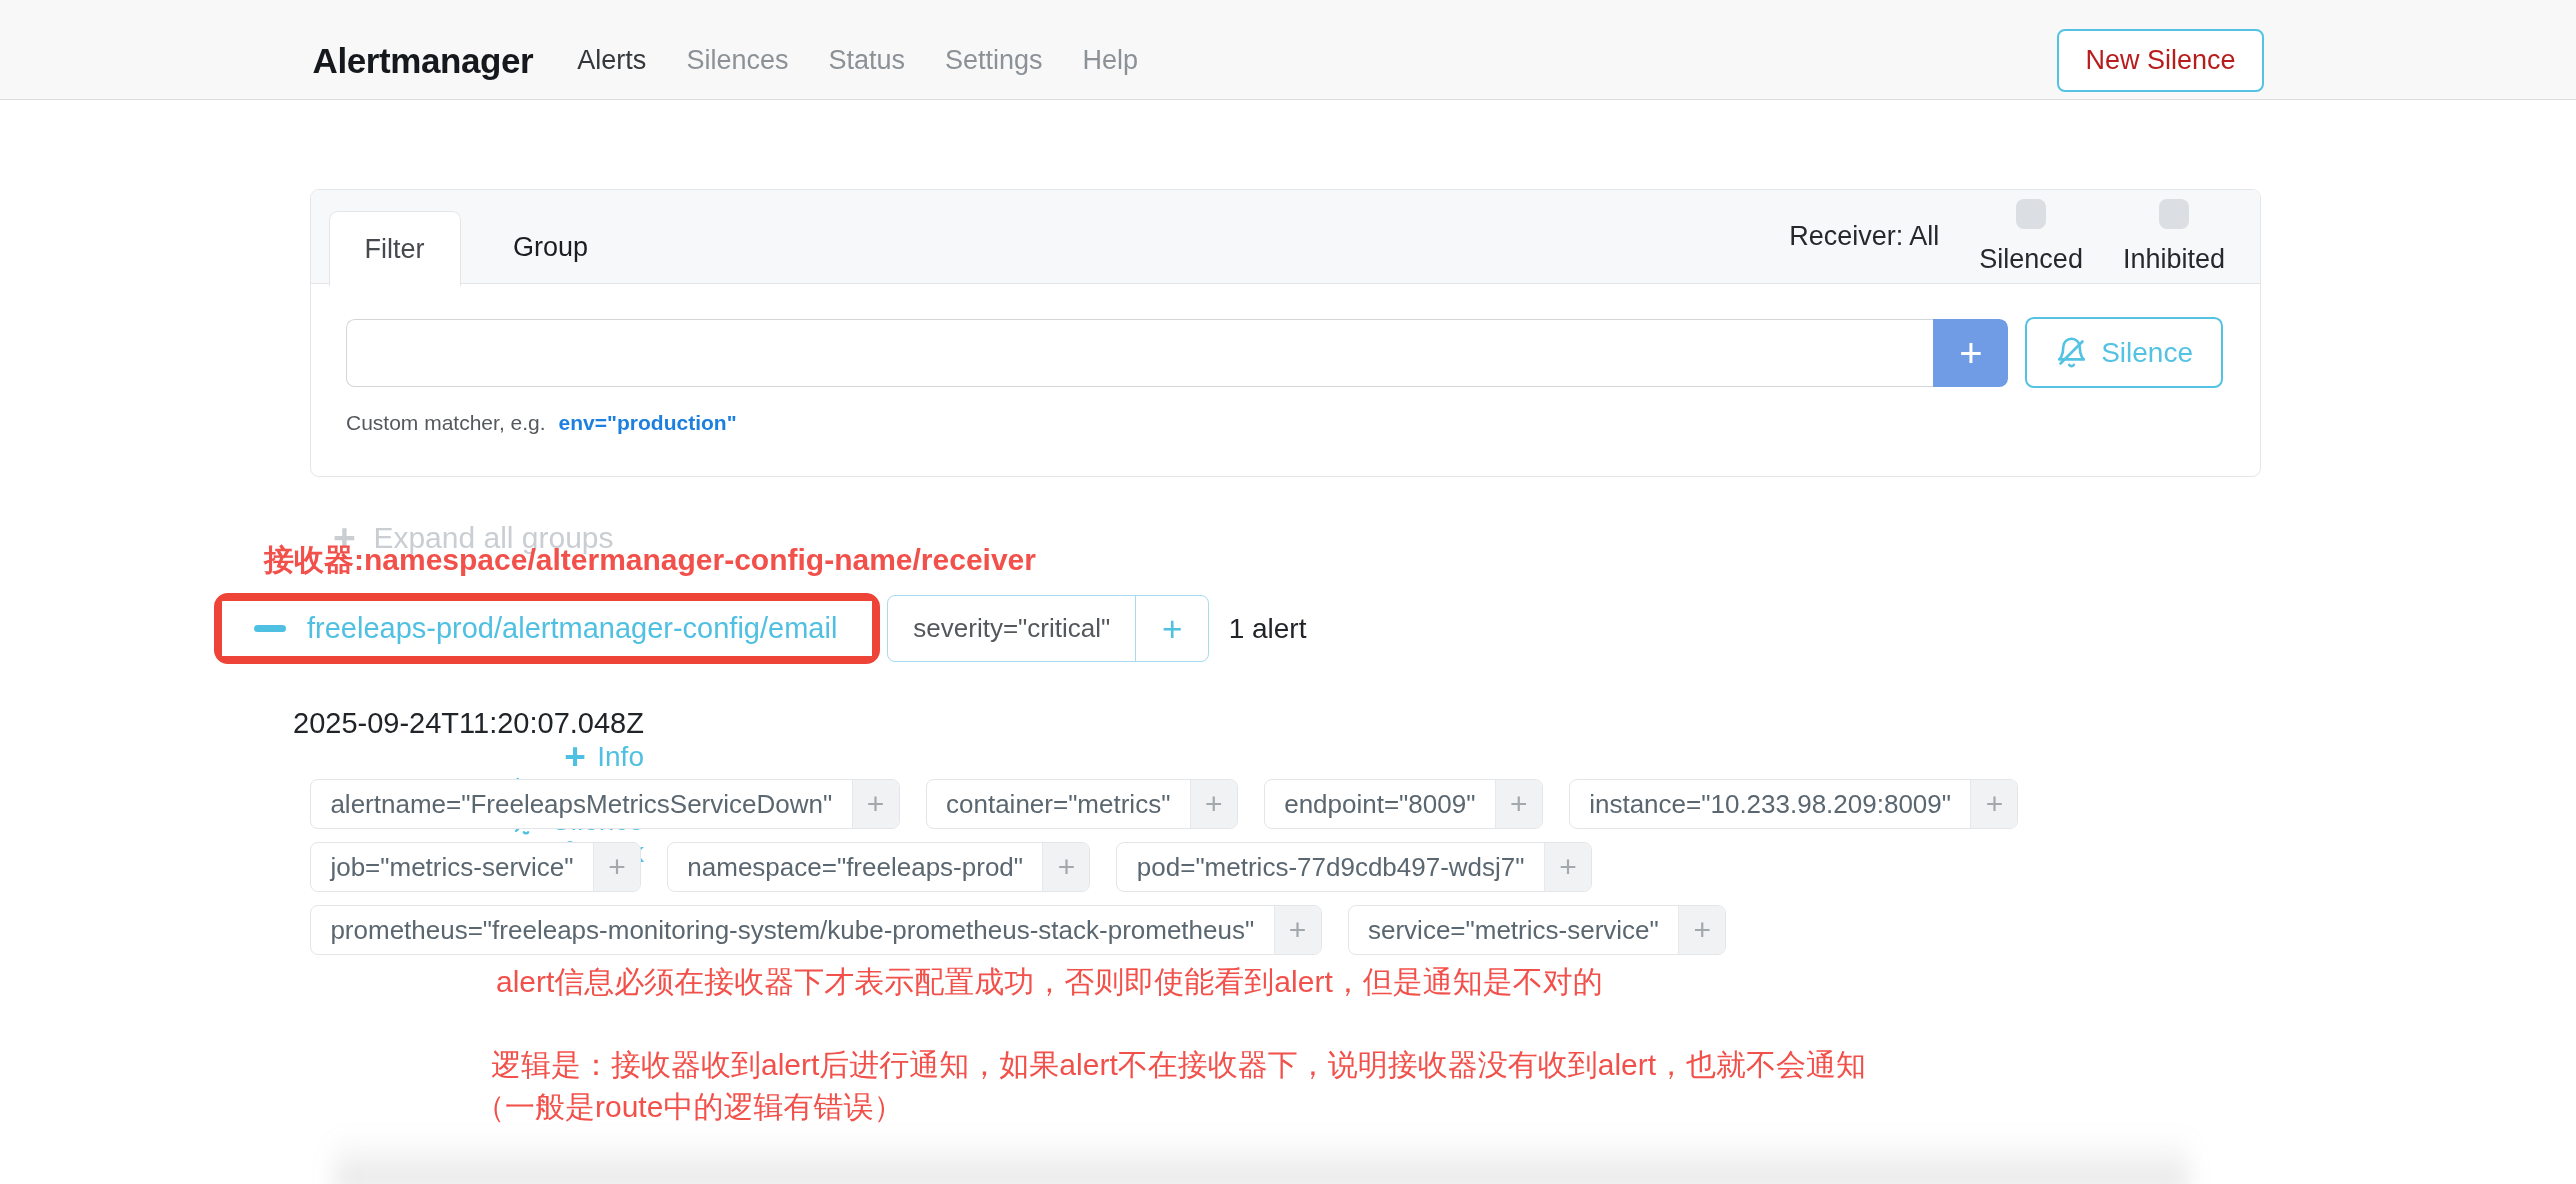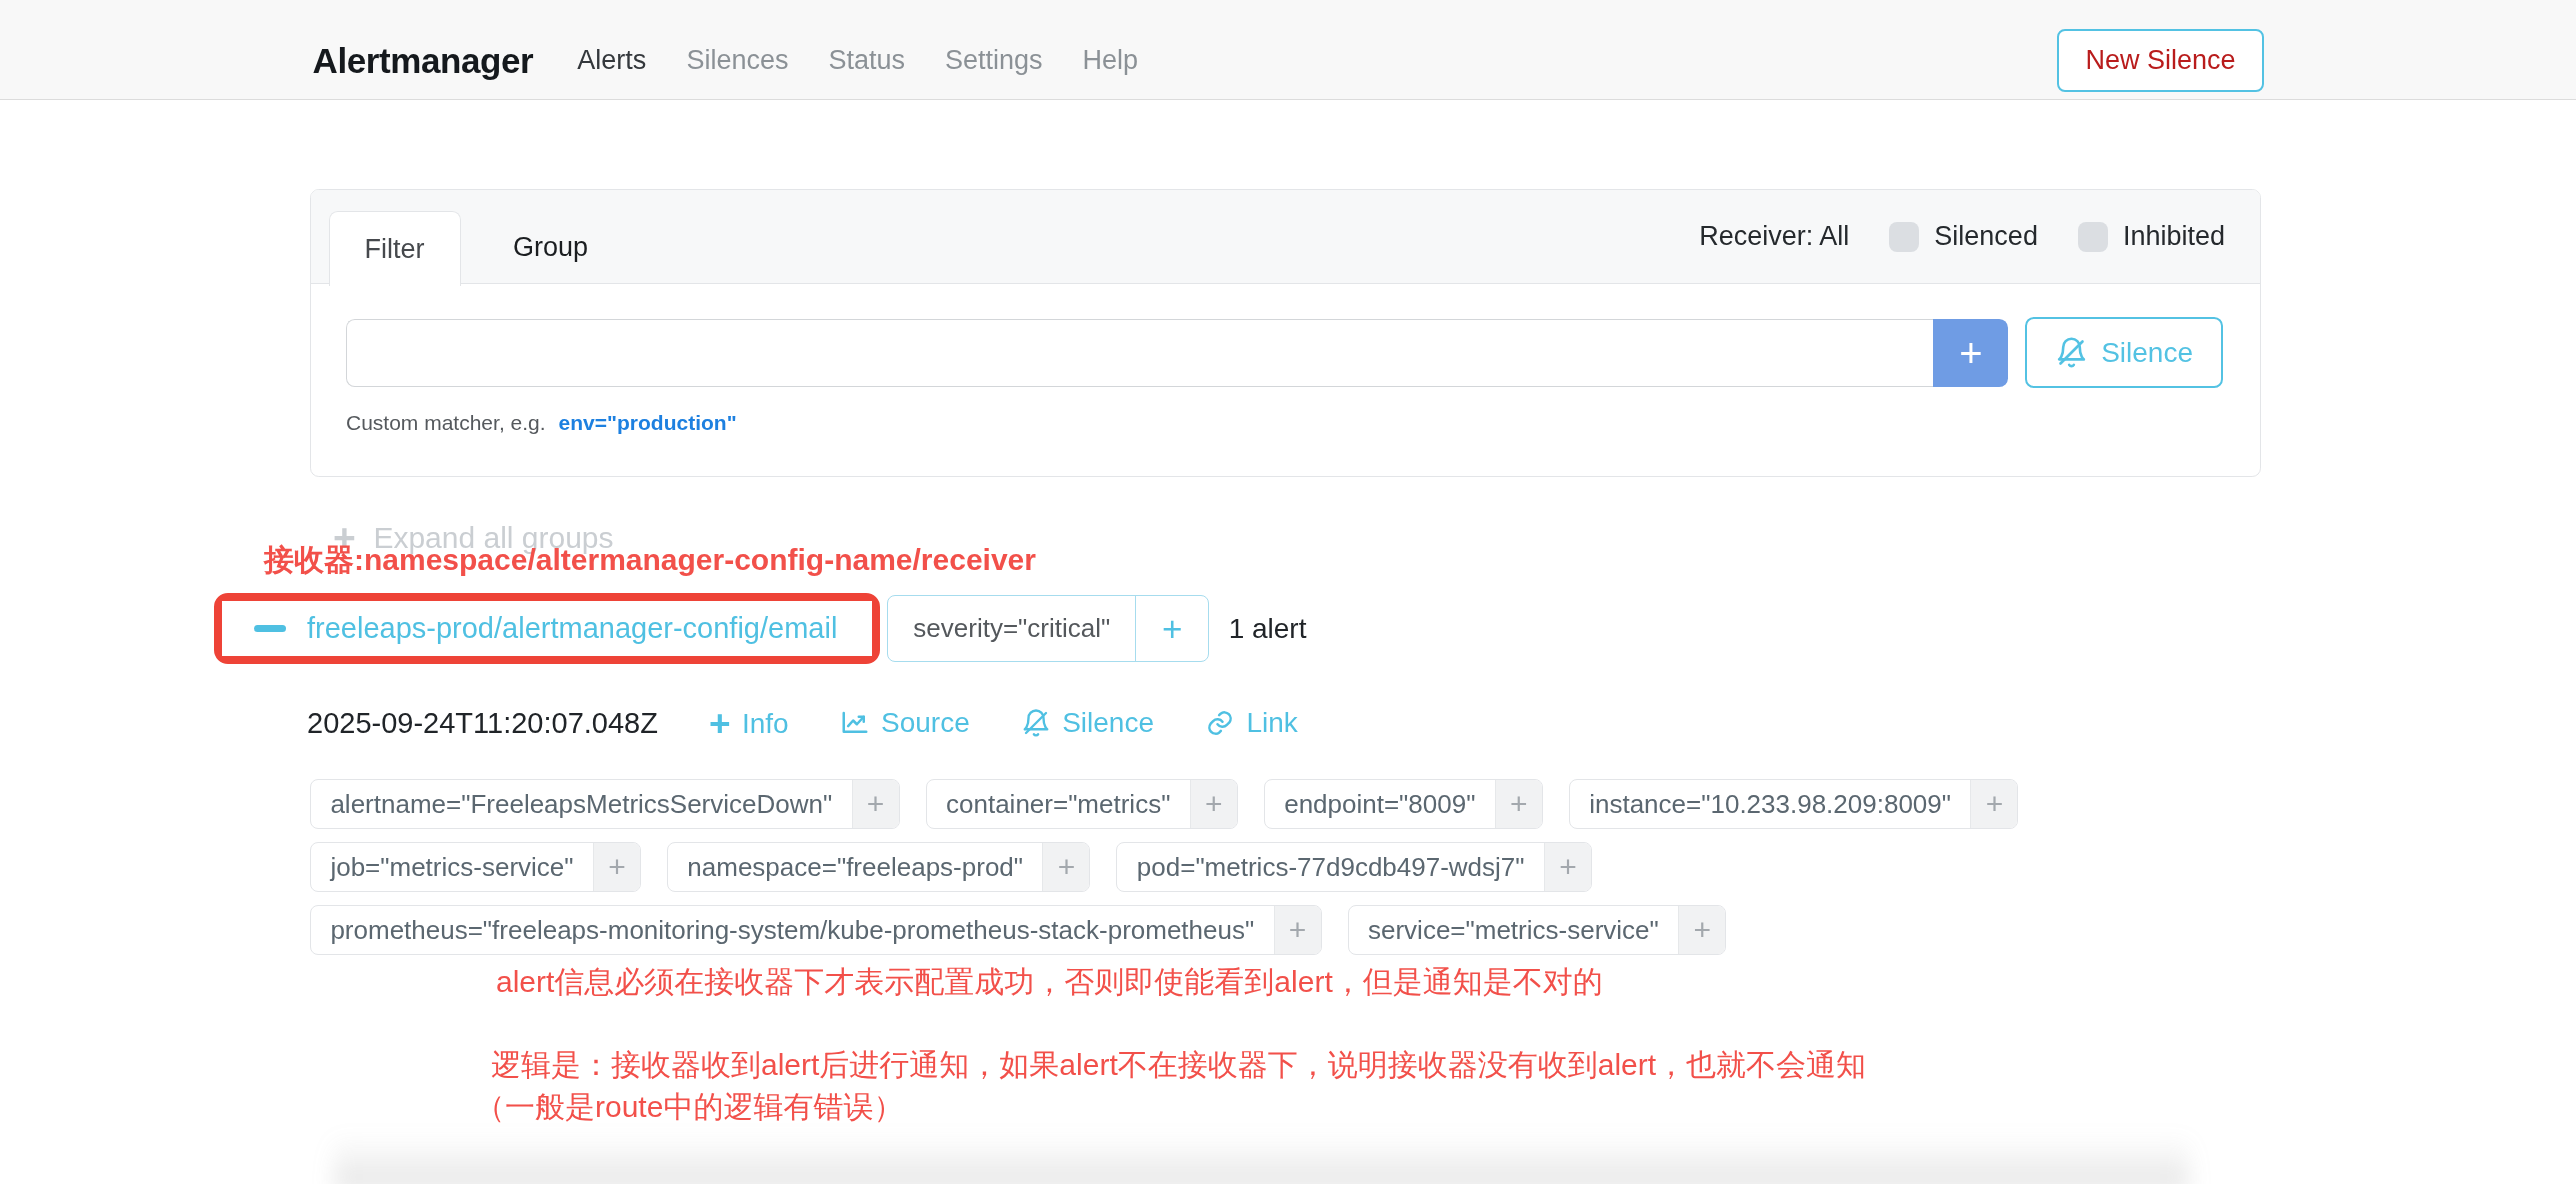--- a/index.html
+++ b/index.html
@@ -24,21 +24,21 @@
   .card-header{position:relative;height:94px;background:#f7f8f9;border-bottom:1.8px solid #e3e5e8;
         border-radius:7px 7px 0 0;display:flex;align-items:center;box-sizing:border-box;}
   .tab-filter{position:absolute;left:17.6px;top:21px;height:75px;background:#fff;
         border:1.8px solid #e3e5e8;border-bottom:none;border-radius:8.8px 8.8px 0 0;
         padding:0 35px;display:flex;align-items:center;font-size:27px;color:#46494d;
         z-index:2;box-sizing:border-box;cursor:pointer;}
   .tab-group{position:absolute;left:167px;top:21px;height:72px;display:flex;align-items:center;
         padding:0 35px;font-size:27px;color:#1b1e21;cursor:pointer;}
   .hdr-right{margin-left:auto;display:flex;align-items:center;gap:40px;padding-right:35px;
         font-size:27px;color:#25292d;}
-  .chk-wrap{display:flex;align-items:center;gap:15px;cursor:pointer;}
+  .chk-wrap{display:flex;align-items:center;gap:15px;cursor:pointer;flex-direction:column;}
   .chk{width:30px;height:30px;border-radius:8px;background:#dbdee2;}
   .card-body{padding:35px 37px 0 35px;display:block;}
   .matcher-row{display:flex;align-items:flex-start;}
   .matcher-input{flex:1;height:68px;border:1.8px solid #d3d6d9;border-right:none;
         border-radius:8.8px 0 0 8.8px;font-size:26px;padding:0 21px;box-sizing:border-box;
         outline:none;color:#333;background:#fff;font-family:inherit;}
   .btn-add{width:75px;height:68px;background:#6f9ce4;border:none;border-radius:0 8.8px 8.8px 0;
         color:#fff;font-size:40px;line-height:1;display:flex;align-items:center;
         justify-content:center;cursor:pointer;font-weight:400;}
   .btn-silence{height:71px;margin-left:16.7px;margin-top:-1.8px;padding:0 28px;border:2.6px solid #53c2e3;
@@ -62,21 +62,21 @@
         font-family:inherit;}
   .minus-dash{width:32px;height:6.2px;border-radius:3.5px;background:#4fc0e2;}
   .sev-group{display:flex;align-items:stretch;height:67px;border:1.8px solid #a6dcee;
         border-radius:8px;margin-left:7px;background:#fff;box-sizing:border-box;overflow:hidden;}
   .sev-label{display:flex;align-items:center;padding:0 25px;font-size:26px;color:#54585c;cursor:pointer;}
   .sev-plus{display:flex;align-items:center;justify-content:center;width:72px;
         border-left:1.8px solid #a6dcee;color:#4fc0e2;font-size:35px;cursor:pointer;}
   .alert-count{margin-left:19.4px;font-size:28px;color:#202428;}
 
   
-  .meta-row{position:absolute;left:307px;top:707px;height:46px;display:flex;align-items:flex-start;}
+  .meta-row{position:absolute;left:293px;top:707px;height:46px;display:flex;align-items:flex-end;flex-direction:column;}
   .ts{font-size:29px;color:#202428;}
   .action{display:flex;align-items:center;gap:11.4px;color:#4fc0e2;font-size:28px;
         margin-left:51px;cursor:pointer;}
   .action:first-of-type{margin-left:44px;}
   .action svg{width:30px;height:30px;}
   .action-plus{font-size:37px;font-weight:700;line-height:0.9;}
 
   
   .labels{position:absolute;left:310px;top:779px;width:1951px;display:flex;
         flex-direction:column;gap:13px;}

